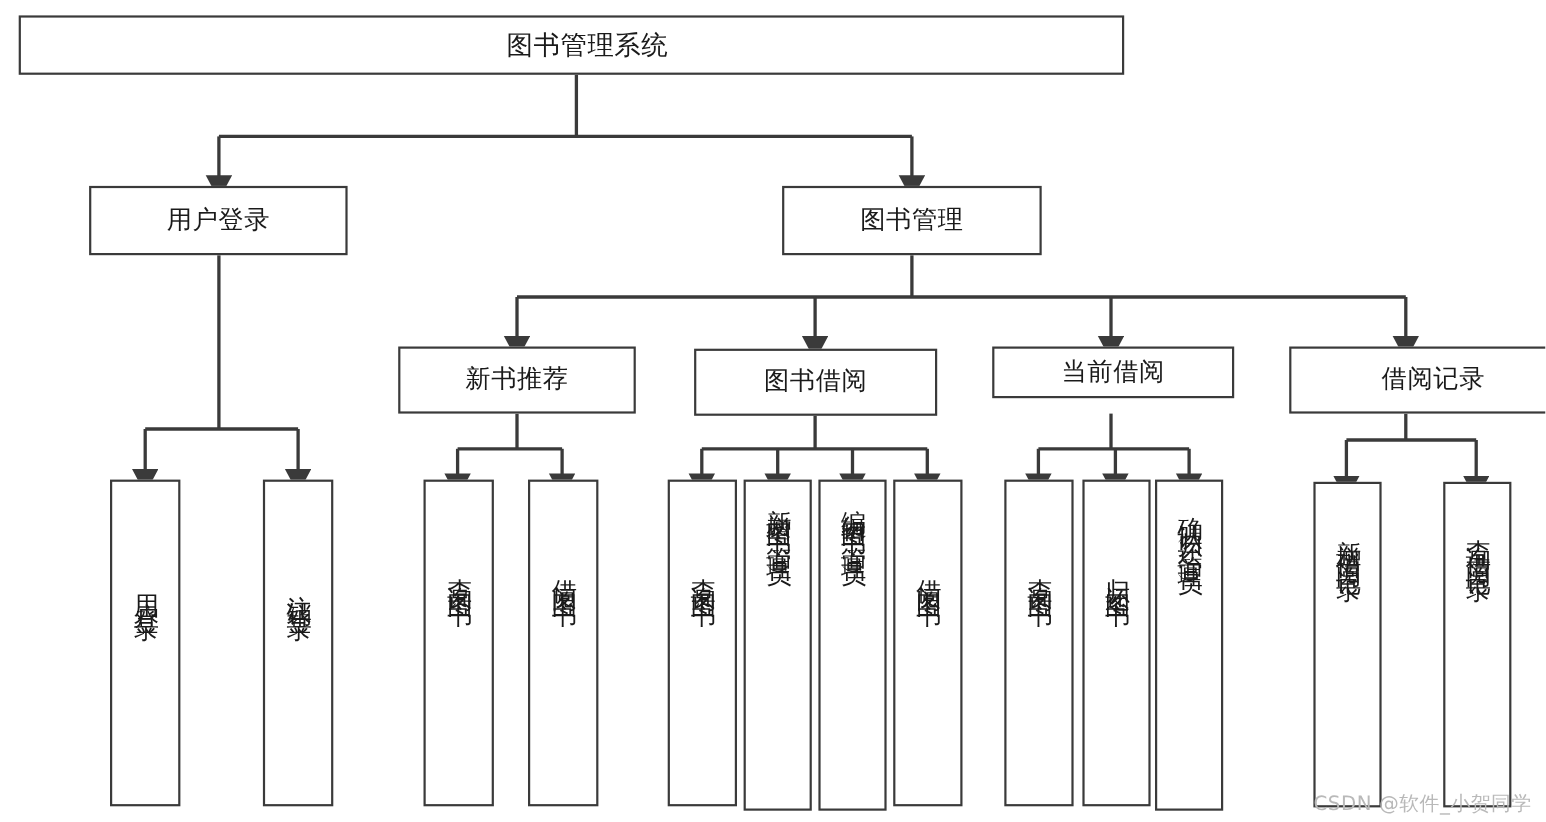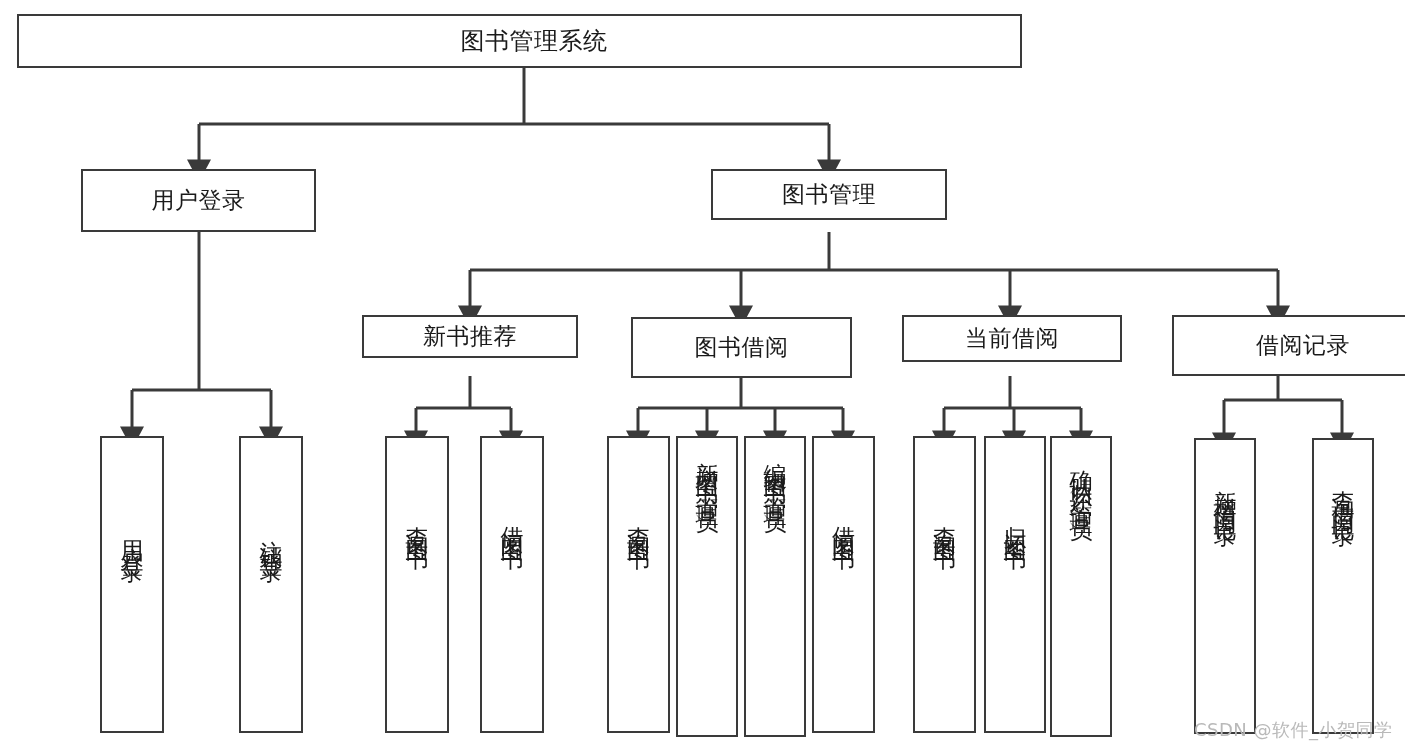--- a/index.html
+++ b/index.html
@@ -136,25 +136,25 @@
     </g>
   </svg>
 
   <div class="node h root" style="left:17px; top:14px; width:1005px; height:54px;padding-left:29px;">
     <span class="label">图书管理系统</span>
   </div>
 
   <div class="node h" style="left:81px; top:169px; width:235px; height:63px;">
     <span class="label">用户登录</span>
   </div>
-  <div class="node h" style="left:711px; top:169px; width:236px; height:51px;">
+  <div class="node h" style="left:711px; top:169px; width:236px; height:63px;">
     <span class="label">图书管理</span>
   </div>
 
-  <div class="node h" style="left:362px; top:315px; width:216px; height:43px;">
+  <div class="node h" style="left:362px; top:315px; width:216px; height:61px;">
     <span class="label">新书推荐</span>
   </div>
   <div class="node h" style="left:631px; top:317px; width:221px; height:61px;">
     <span class="label">图书借阅</span>
   </div>
   <div class="node h" style="left:902px; top:315px; width:220px; height:47px;">
     <span class="label">当前借阅</span>
   </div>
   <div class="node h" style="left:1172px; top:315px; width:262px; height:61px;justify-content:center;">
     <span class="label">借阅记录</span>

